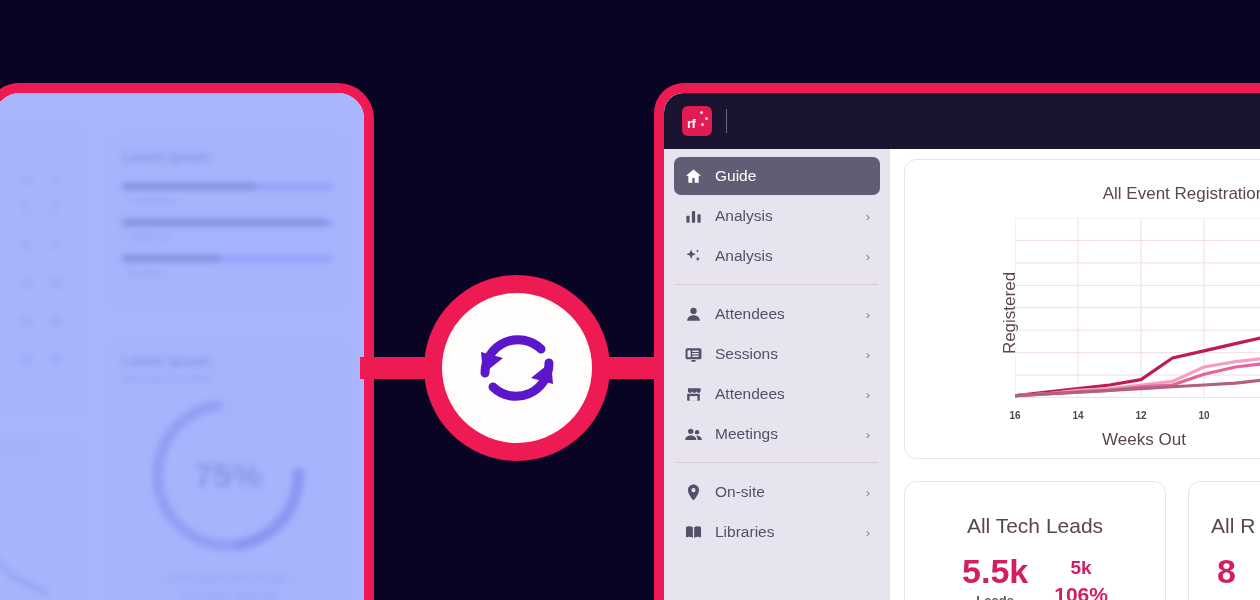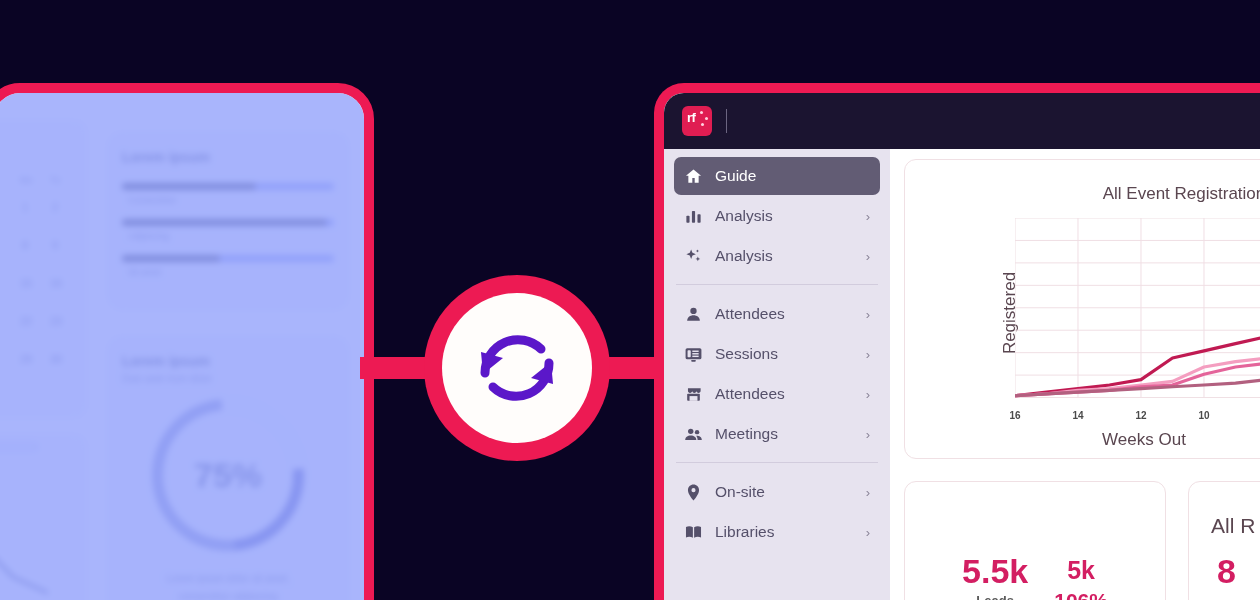--- a/index.html
+++ b/index.html
@@ -87,21 +87,21 @@
 
   #topbar {
     height: 56px; background: #1b1430; display: flex; align-items: center;
     padding-left: 18px; gap: 14px;
   }
   #logo {
     width: 30px; height: 30px; border-radius: 6px; background: #e01d52;
     position: relative; flex: 0 0 auto;
   }
   #logo .lg-txt {
-    position: absolute; left: 5px; bottom: 12px; font-size: 13px; font-weight: 700;
+    position: absolute; left: 5px; bottom: 6px; font-size: 13px; font-weight: 700;
     color: #fff; letter-spacing: -.5px; line-height: 1;
   }
   #logo .dot { position: absolute; background: #ffd3e0; border-radius: 50%; }
   #logo .d1 { width: 3px; height: 3px; right: 9px; top: 5px; }
   #logo .d2 { width: 3px; height: 3px; right: 4px; top: 11px; }
   #logo .d3 { width: 3px; height: 3px; right: 8px; top: 17px; }
   #topdiv { width: 1px; height: 24px; background: #6c6581; }
   #apptitle { color: #fff; font-size: 19px; font-weight: 400; letter-spacing: .1px; }
 
   #body { display: flex; height: calc(100% - 56px); }
@@ -148,21 +148,21 @@
   .kpi { height: 180px; flex: 0 0 auto; width: 262px; position: relative; }
   .kpi-title {
     position: absolute; top: 32px; left: 0; right: 0; text-align: center;
     font-size: 21px; color: #5a4650;
   }
   .kpi-nums { position: absolute; top: 72px; left: 0; right: 0; display: flex; justify-content: center; gap: 26px; }
   .kpi-main { text-align: center; }
   .kpi-big { font-size: 34px; font-weight: 700; color: #d31e62; line-height: 1; }
   .kpi-sub { font-size: 13px; font-weight: 700; color: #5b5b5b; margin-top: 5px; }
   .kpi-side { text-align: center; padding-top: 4px; }
-  .kpi-side-top { font-size: 25px; font-weight: 700; color: #d31e62; line-height: 1; }
+  .kpi-side-top { font-size: 19px; font-weight: 700; color: #d31e62; line-height: 1; }
   .kpi-side-bot { font-size: 21px; font-weight: 700; color: #d31e62; margin-top: 6px; }
 </style>
 </head>
 <body>
 
 <div id="stage">
 
   <div id="left-panel">
     <div id="left-inner">
 
@@ -399,20 +399,21 @@
                   <div class="xtick" style="left: 16.6667%; text-align: center;">14</div>
                   <div class="xtick" style="left: 33.3333%;">12</div>
                   <div class="xtick" style="left: 50%;">10</div>
                 </div>
               <div id="xlabel">Weeks Out</div>
             </div>
           </section>
 
           <section id="kpis">
             <div class="card kpi">
+              <div class="kpi-title">All Tech Leads</div>
               <div class="kpi-nums">
                 <div class="kpi-main">
                   <div class="kpi-big">5.5k</div>
                   <div class="kpi-sub">Leads</div>
                 </div>
                 <div class="kpi-side">
                   <div class="kpi-side-top">5k</div>
                   <div class="kpi-side-bot">106%</div>
                 </div>
               </div>

